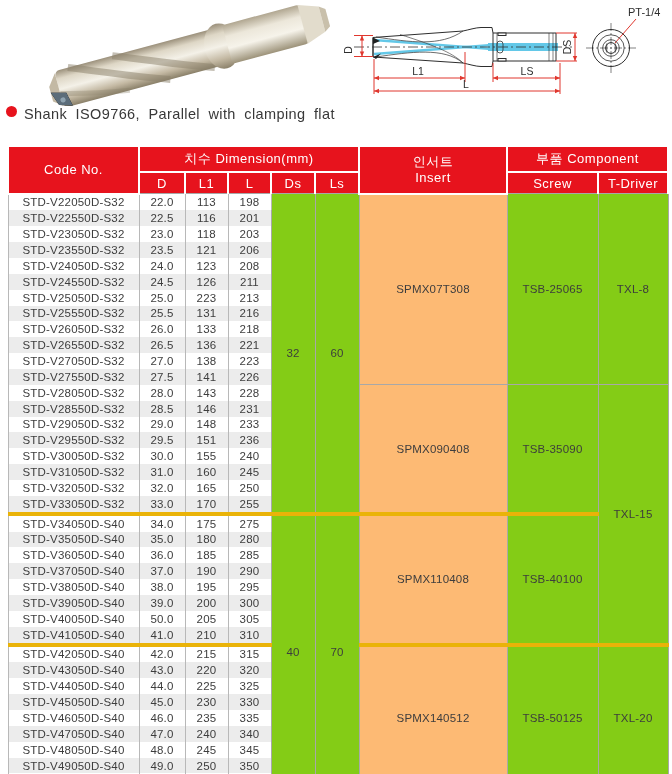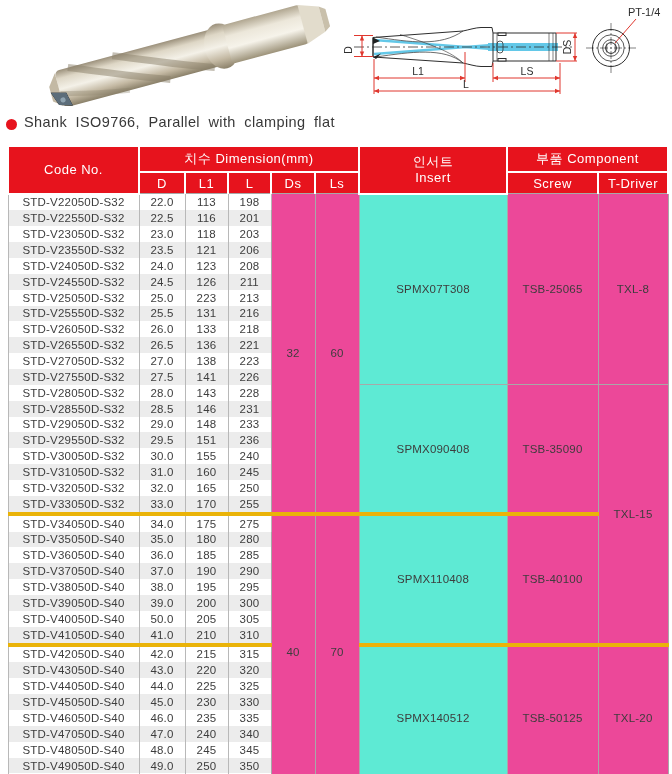--- a/index.html
+++ b/index.html
@@ -1,34 +1,34 @@
 <!DOCTYPE html>
 <html><head>
 <meta charset="utf-8">
 <style>
   html,body{margin:0;padding:0;background:#fff;}
   #page{position:relative;width:672px;height:774px;background:#fff;overflow:hidden;
         font-family:"Liberation Sans","DejaVu Sans",sans-serif;color:#3d3d3d;}
   
-  #heading{position:absolute;left:6px;top:106px;height:24px;display:flex;align-items:flex-end;}
+  #heading{position:absolute;left:6px;top:106px;height:24px;display:flex;align-items:flex-start;}
   #heading .dot{width:11px;height:11px;border-radius:50%;background:#e7131d;margin-right:7px;}
   #heading .txt{font-size:14.5px;color:#383838;letter-spacing:.4px;word-spacing:4px;}
   
   #spec{position:absolute;left:7px;top:145px;width:660px;border-collapse:collapse;table-layout:fixed;}
   #spec th{background:#e7131d;color:#fff;font-weight:normal;font-size:13px;letter-spacing:.5px;
            border:2px solid #fff;padding:0;}
   #spec thead .h1{height:24px;}
   #spec thead .h2{height:20px;border-bottom:1px solid #a8a8a8;}
   #spec thead .two-line{line-height:1.25;margin-left:19px;}
   #spec tbody td{height:15.87px;padding:0;text-align:center;font-size:11.5px;letter-spacing:.2px;
                  color:#3d3d3d;border-left:1px solid #b8b8b8;border-right:1px solid #b8b8b8;}
   #spec tbody tr.stripe td{background:#ececec;}
   #spec tbody tr.gtop td{border-top:4px solid #eab308;}
-  #spec tbody td.m{border:1px solid #a8a8a8;vertical-align:middle;background:#ec4899;}
-  #spec tbody td.ins{background:#5eead4;margin-top:17px;}
+  #spec tbody td.m{border:1px solid #a8a8a8;vertical-align:middle;background:#84cc16;}
+  #spec tbody td.ins{background:#fdba74;margin-top:17px;}
   #spec{border-bottom:2px solid #e06a6a;}
   
   .gfx{position:absolute;}
   svg text{font-family:"Liberation Sans","DejaVu Sans",sans-serif;}
 </style>
 </head>
 <body>
 
 <div id="page">
 

